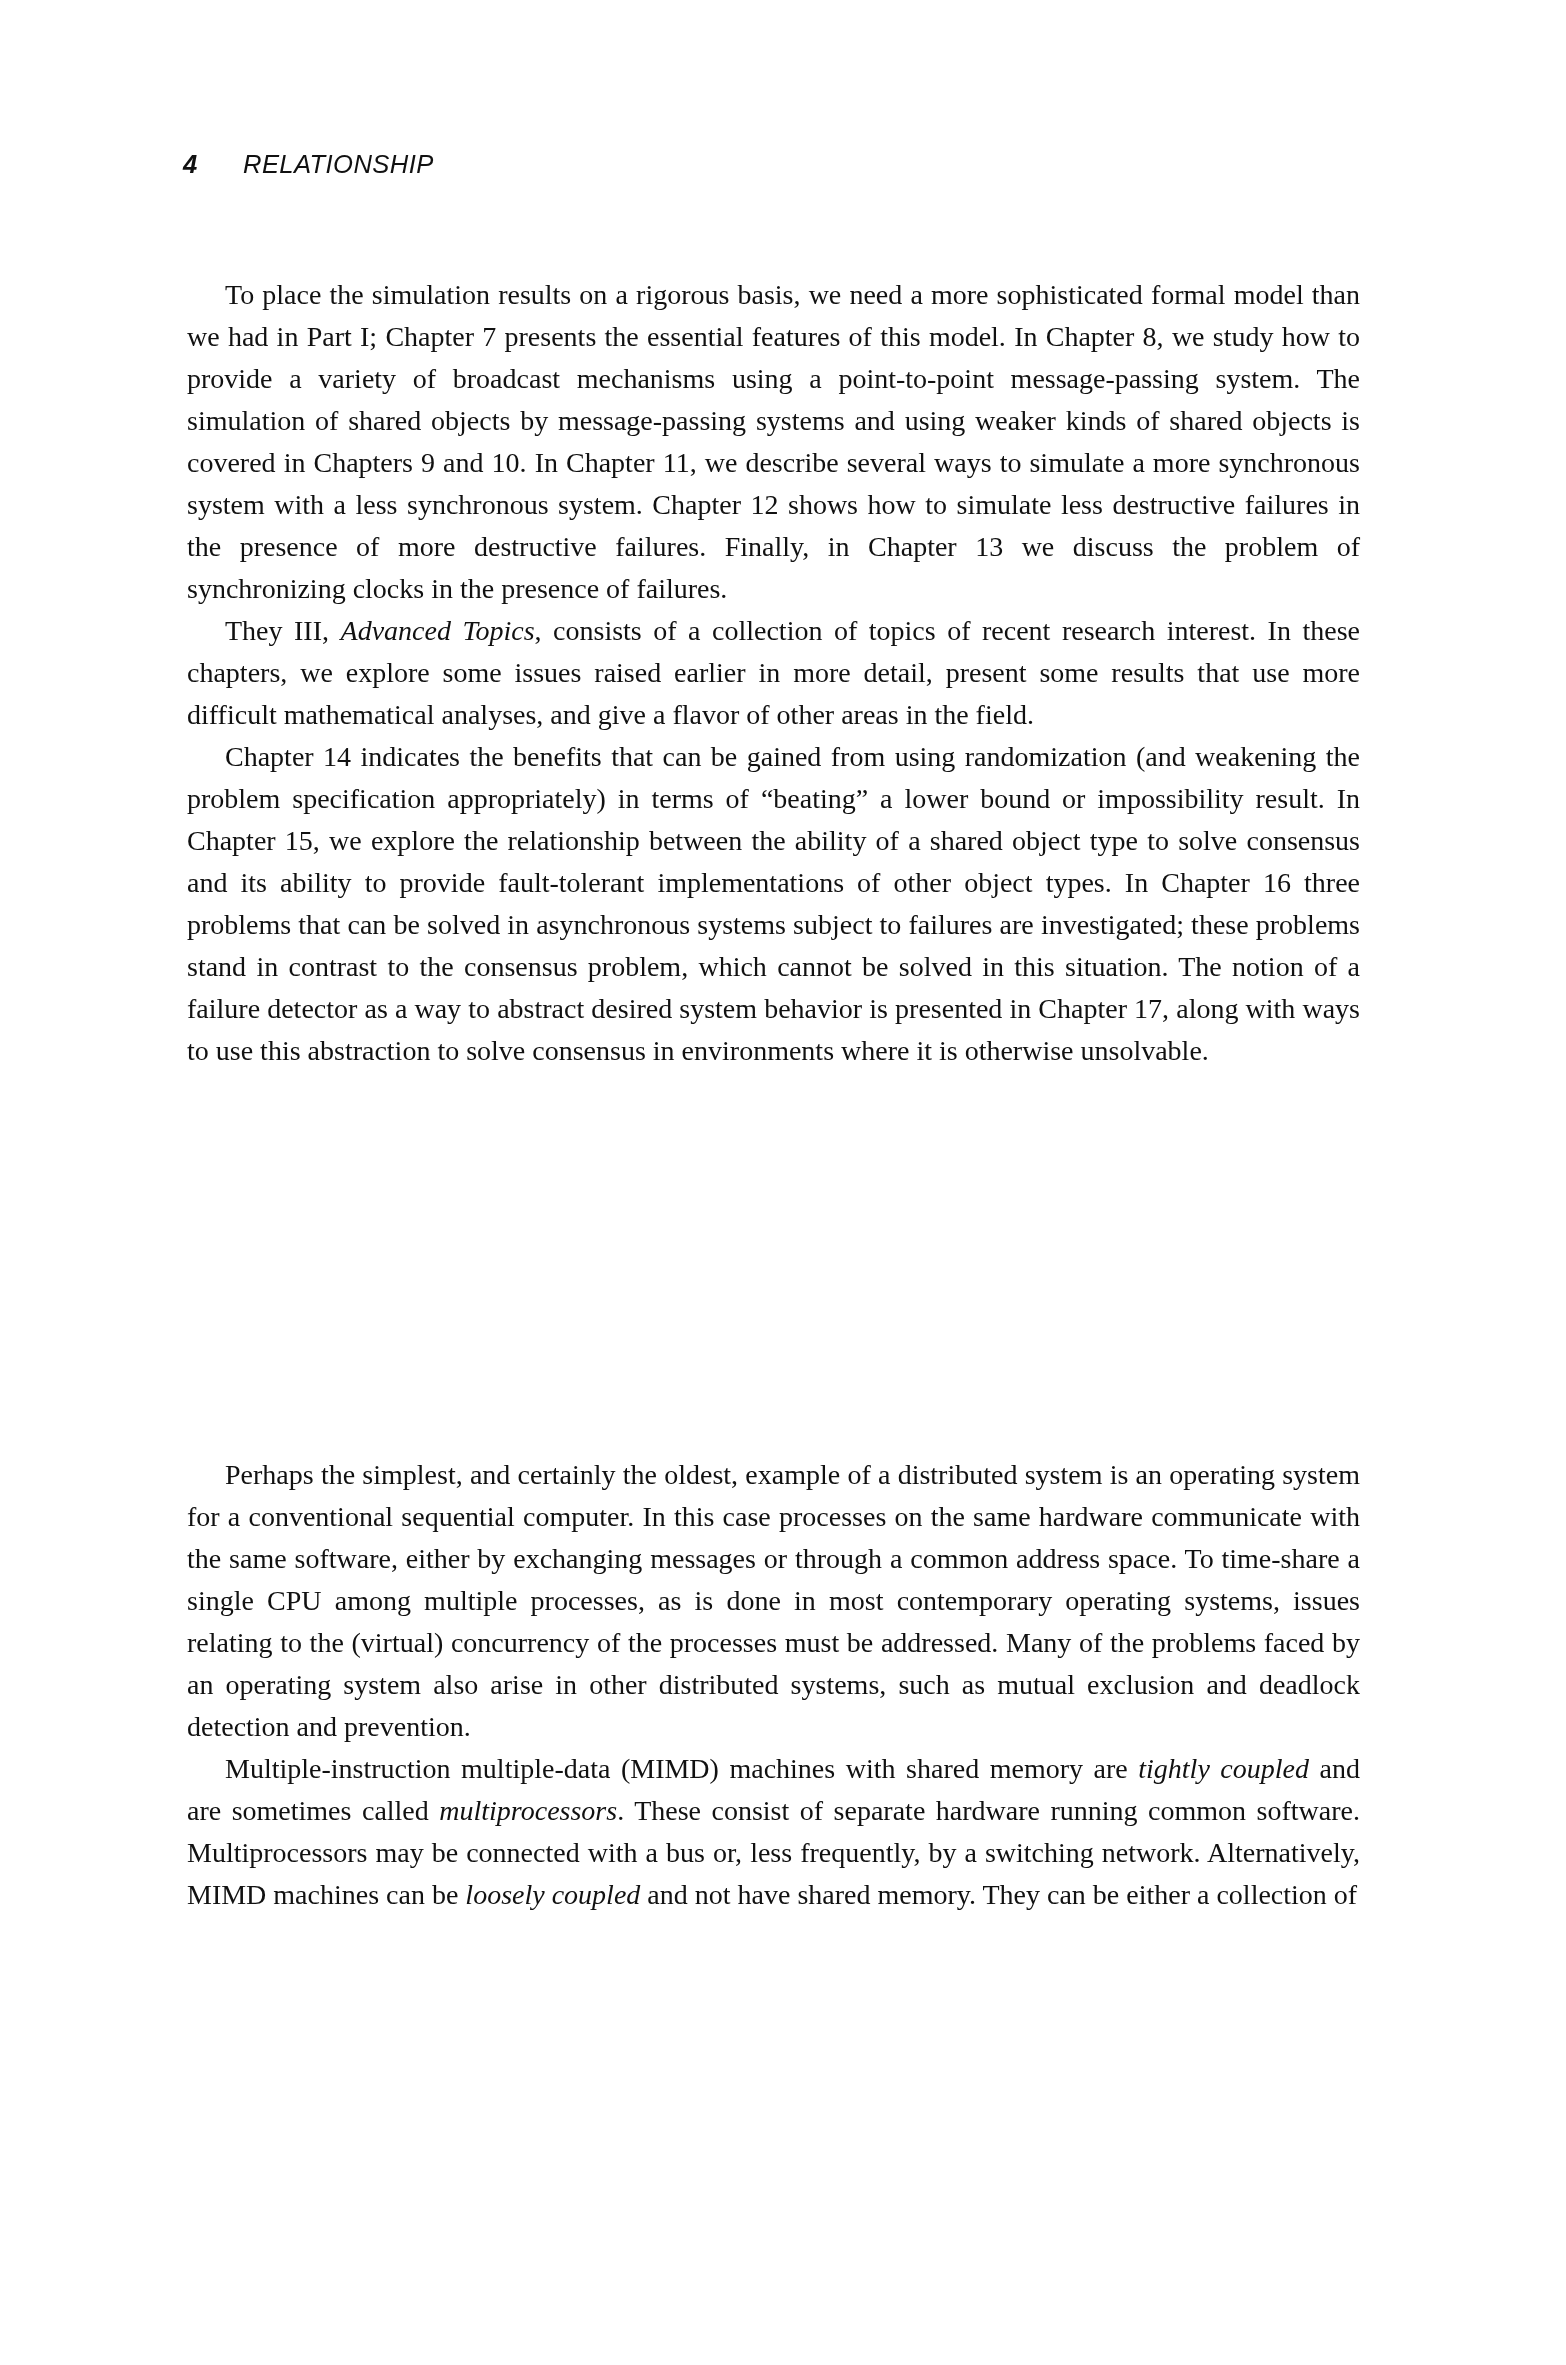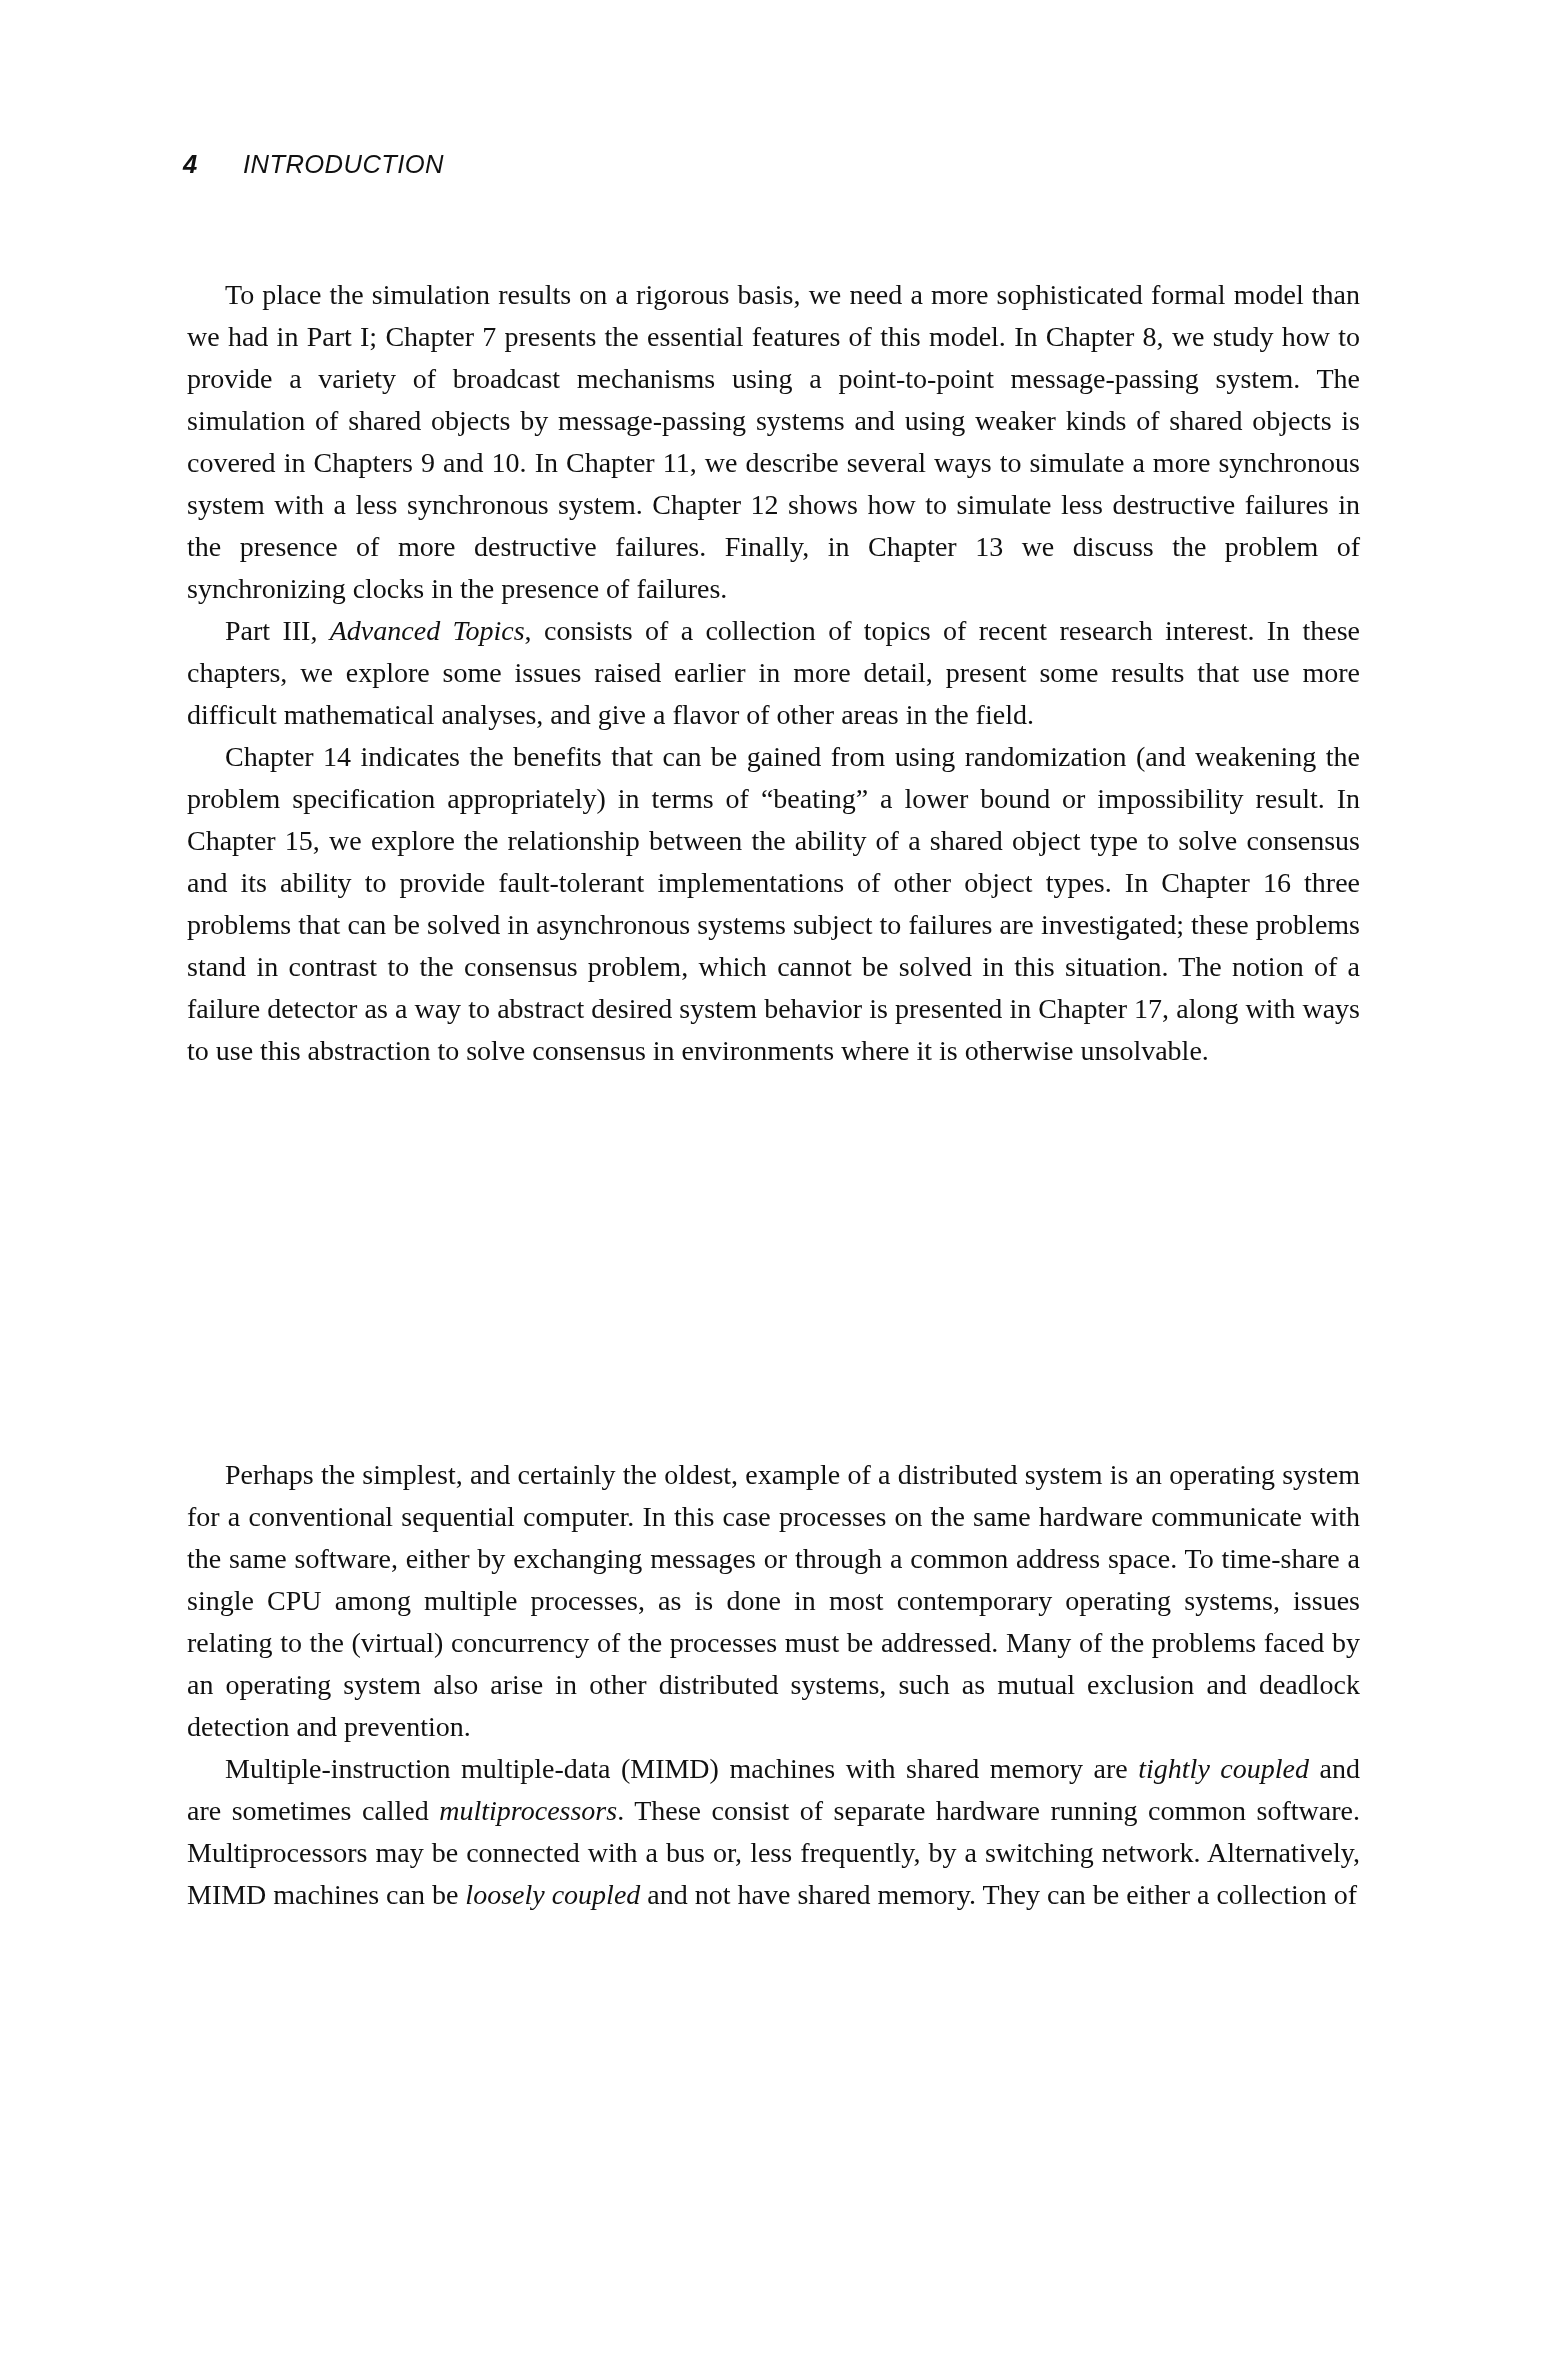--- a/index.html
+++ b/index.html
@@ -14,26 +14,26 @@
   .section-head { position: absolute; left: 185px; top: 1340px; font-family: "Liberation Sans", sans-serif; font-weight: bold; font-size: 32px; white-space: nowrap; letter-spacing: 0.2px; }
   .section-head .snum { display: inline-block; width: 72px; }
   .block2 { top: 1426px; }
   em { font-style: italic; }
 </style>
 </head>
 <body>
 
 <div class="page">
   <div class="running-head">
-    <span class="pnum">4</span><span>INTRODUCTION</span>
+    <span class="pnum">4</span><span>RELATIONSHIP</span>
   </div>
 
   <div class="body block1">
       <p class="ind"><span>To place the simulation results on a rigorous basis, we need a more sophisticated formal model than we had in Part I; Chapter 7 presents the essential features of this model. In Chapter 8, we study how to provide a variety of broadcast mechanisms using a point-to-point message-passing system. The simulation of shared objects by message-passing systems and using weaker kinds of shared objects is covered in Chapters 9 and 10. In Chapter 11, we describe several ways to simulate a more synchronous system with a less synchronous system. Chapter 12 shows how to simulate less destructive failures in the presence of more destructive failures. Finally, in Chapter 13 we discuss the problem of synchronizing clocks in the presence of failures.</span></p>
-      <p class="ind"><span>Part III, </span><em>Advanced Topics</em><span>, consists of a collection of topics of recent research interest. In these chapters, we explore some issues raised earlier in more detail, present some results that use more difficult mathematical analyses, and give a flavor of other areas in the field.</span></p>
+      <p class="ind"><span>They III, </span><em>Advanced Topics</em><span>, consists of a collection of topics of recent research interest. In these chapters, we explore some issues raised earlier in more detail, present some results that use more difficult mathematical analyses, and give a flavor of other areas in the field.</span></p>
       <p class="ind"><span>Chapter 14 indicates the benefits that can be gained from using randomization (and weakening the problem specification appropriately) in terms of “beating” a lower bound or impossibility result. In Chapter 15, we explore the relationship between the ability of a shared object type to solve consensus and its ability to provide fault-tolerant implementations of other object types. In Chapter 16 three problems that can be solved in asynchronous systems subject to failures are investigated; these problems stand in contrast to the consensus problem, which cannot be solved in this situation. The notion of a failure detector as a way to abstract desired system behavior is presented in Chapter 17, along with ways to use this abstraction to solve consensus in environments where it is otherwise unsolvable.</span></p>
     </div>
 
 
   <div class="body block2">
       <p class="ind"><span>Perhaps the simplest, and certainly the oldest, example of a distributed system is an operating system for a conventional sequential computer. In this case processes on the same hardware communicate with the same software, either by exchanging messages or through a common address space. To time-share a single CPU among multiple processes, as is done in most contemporary operating systems, issues relating to the (virtual) concurrency of the processes must be addressed. Many of the problems faced by an operating system also arise in other distributed systems, such as mutual exclusion and deadlock detection and prevention.</span></p>
       <p class="ind"><span>Multiple-instruction multiple-data (MIMD) machines with shared memory are </span><em>tightly coupled</em><span> and are sometimes called </span><em>multiprocessors</em><span>. These consist of separate hardware running common software. Multiprocessors may be connected with a bus or, less frequently, by a switching network. Alternatively, MIMD machines can be </span><em>loosely coupled</em><span> and not have shared memory. They can be either a collection of</span></p>
     </div>
 </div>
 

